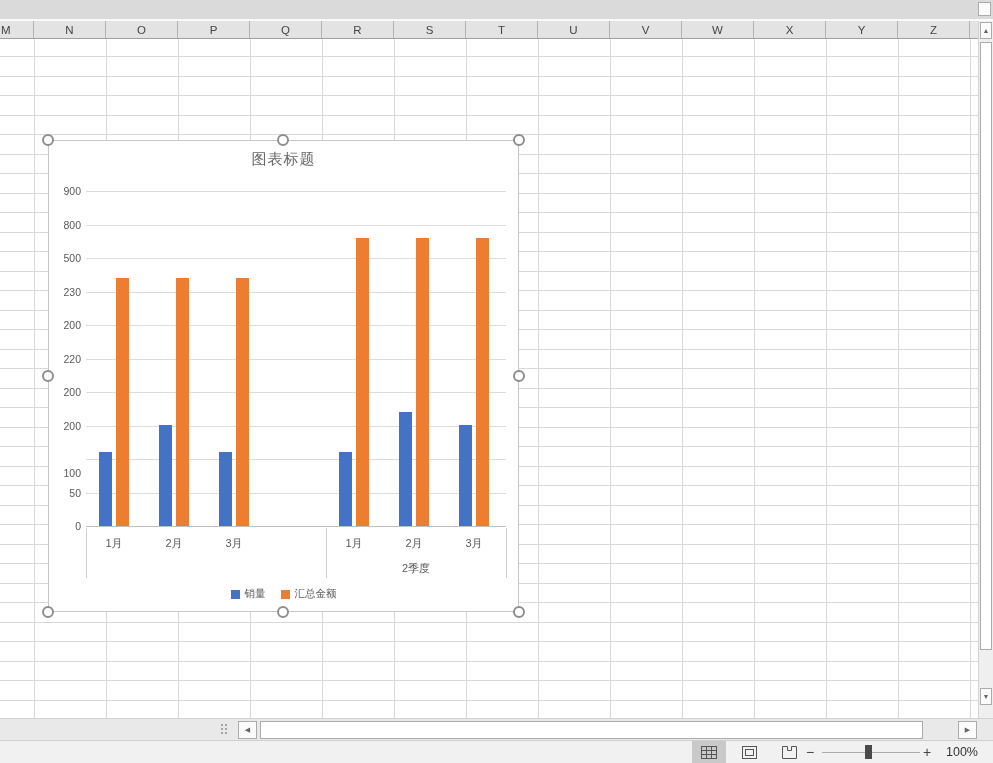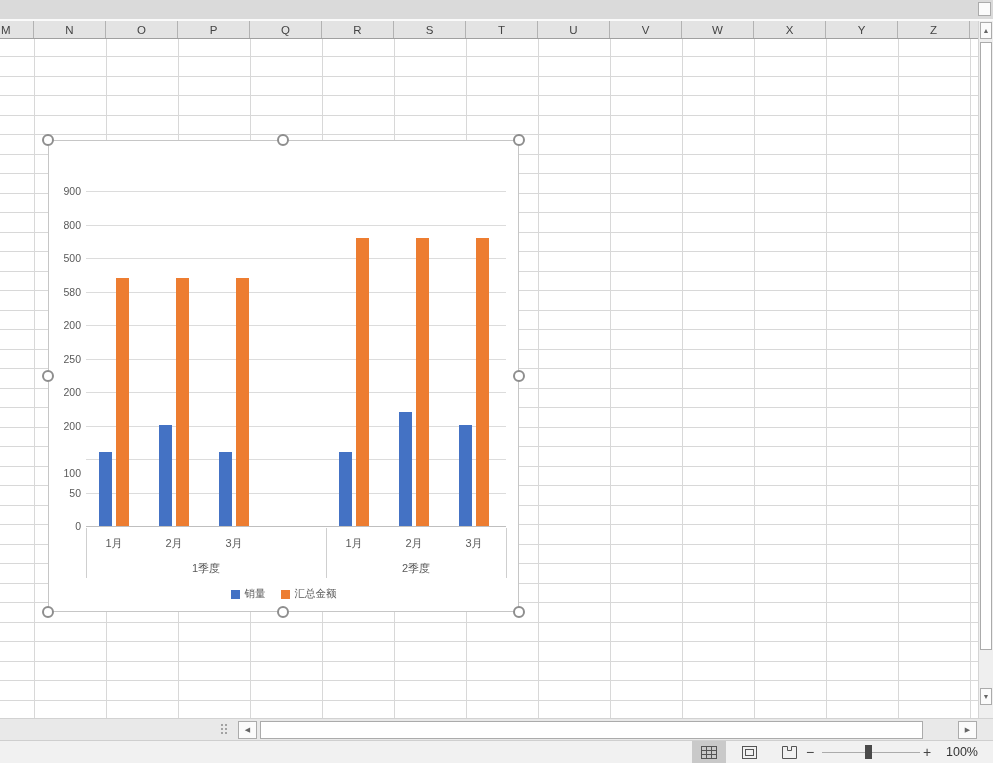--- a/index.html
+++ b/index.html
@@ -114,20 +114,21 @@
     <div class="hline" style="top: 544px;"></div>
     <div class="hline" style="top: 563px;"></div>
     <div class="hline" style="top: 583px;"></div>
     <div class="hline" style="top: 602px;"></div>
     <div class="hline" style="top: 622px;"></div>
     <div class="hline" style="top: 641px;"></div>
     <div class="hline" style="top: 661px;"></div>
   </div>
 
 <div id="chart-object">
+  <div class="c-title">图表标题</div>
   <div id="plot"></div>
   <div class="legend" id="legend">
       <div class="legend-item">
         <span class="swatch" style="background: rgb(68, 114, 196);"></span>
         <span>销量</span>
       </div>
       <div class="legend-item">
         <span class="swatch" style="background: rgb(237, 125, 49);"></span>
         <span>汇总金额</span>
       </div>
@@ -136,25 +137,25 @@
     <div class="ytick" style="top: 378px;">0</div>
     <div class="cgrid" style="left: 37px; width: 420px; top: 352px;"></div>
     <div class="ytick" style="top: 345px;">50</div>
     <div class="cgrid" style="left: 37px; width: 420px; top: 318px;"></div>
     <div class="ytick" style="top: 325px;">100</div>
     <div class="cgrid" style="left: 37px; width: 420px; top: 285px;"></div>
     <div class="ytick" style="top: 278px;">200</div>
     <div class="cgrid" style="left: 37px; width: 420px; top: 251px;"></div>
     <div class="ytick" style="top: 244px;">200</div>
     <div class="cgrid" style="left: 37px; width: 420px; top: 218px;"></div>
-    <div class="ytick" style="top: 211px;">250</div>
+    <div class="ytick" style="top: 211px;">220</div>
     <div class="cgrid" style="left: 37px; width: 420px; top: 184px;"></div>
     <div class="ytick" style="top: 177px;">200</div>
     <div class="cgrid" style="left: 37px; width: 420px; top: 151px;"></div>
-    <div class="ytick" style="top: 144px;">580</div>
+    <div class="ytick" style="top: 144px;">230</div>
     <div class="cgrid" style="left: 37px; width: 420px; top: 117px;"></div>
     <div class="ytick" style="top: 110px;">500</div>
     <div class="cgrid" style="left: 37px; width: 420px; top: 84px;"></div>
     <div class="ytick" style="top: 77px;">800</div>
     <div class="cgrid" style="left: 37px; width: 420px; top: 50px;"></div>
     <div class="ytick" style="top: 43px;">900</div>
     <div class="bar" style="left: 50px; top: 311px; width: 13px; height: 74px; background: rgb(68, 114, 196);"></div>
     <div class="bar" style="left: 110px; top: 284px; width: 13px; height: 101px; background: rgb(68, 114, 196);"></div>
     <div class="bar" style="left: 170px; top: 311px; width: 13px; height: 74px; background: rgb(68, 114, 196);"></div>
     <div class="bar" style="left: 290px; top: 311px; width: 13px; height: 74px; background: rgb(68, 114, 196);"></div>
@@ -165,21 +166,20 @@
     <div class="bar" style="left: 187px; top: 137px; width: 13px; height: 248px; background: rgb(237, 125, 49);"></div>
     <div class="bar" style="left: 307px; top: 97px; width: 13px; height: 288px; background: rgb(237, 125, 49);"></div>
     <div class="bar" style="left: 367px; top: 97px; width: 13px; height: 288px; background: rgb(237, 125, 49);"></div>
     <div class="bar" style="left: 427px; top: 97px; width: 13px; height: 288px; background: rgb(237, 125, 49);"></div>
     <div class="mlabel" style="left: 35px; top: 395px;">1月</div>
     <div class="mlabel" style="left: 95px; top: 395px;">2月</div>
     <div class="mlabel" style="left: 155px; top: 395px;">3月</div>
     <div class="mlabel" style="left: 275px; top: 395px;">1月</div>
     <div class="mlabel" style="left: 335px; top: 395px;">2月</div>
     <div class="mlabel" style="left: 395px; top: 395px;">3月</div>
-    <div class="qlabel" style="left: 37px; width: 240px; top: 420px;">1季度</div>
     <div class="qlabel" style="left: 277px; width: 180px; top: 420px;">2季度</div>
     <div class="sep" style="left: 37px; top: 387px; height: 50px;"></div>
     <div class="sep" style="left: 277px; top: 387px; height: 50px;"></div>
     <div class="sep" style="left: 457px; top: 387px; height: 50px;"></div>
   </div>
 
 <div class="handle" style="left:42px;top:134px;"></div>
 <div class="handle" style="left:277px;top:134px;"></div>
 <div class="handle" style="left:513px;top:134px;"></div>
 <div class="handle" style="left:42px;top:370px;"></div>

